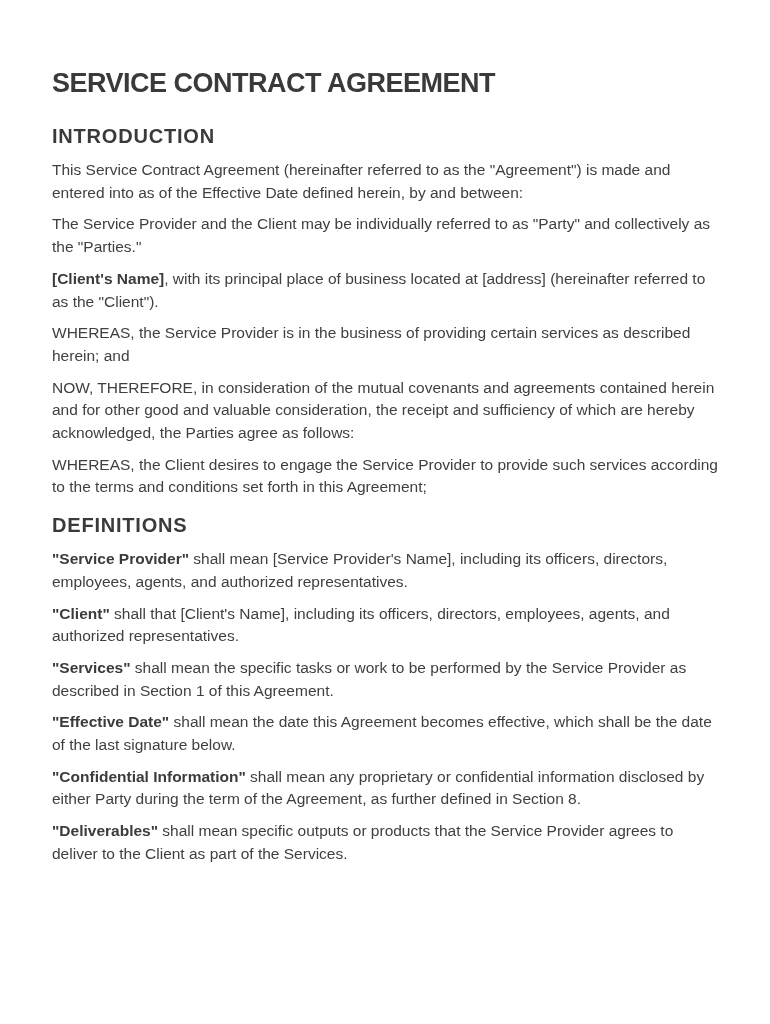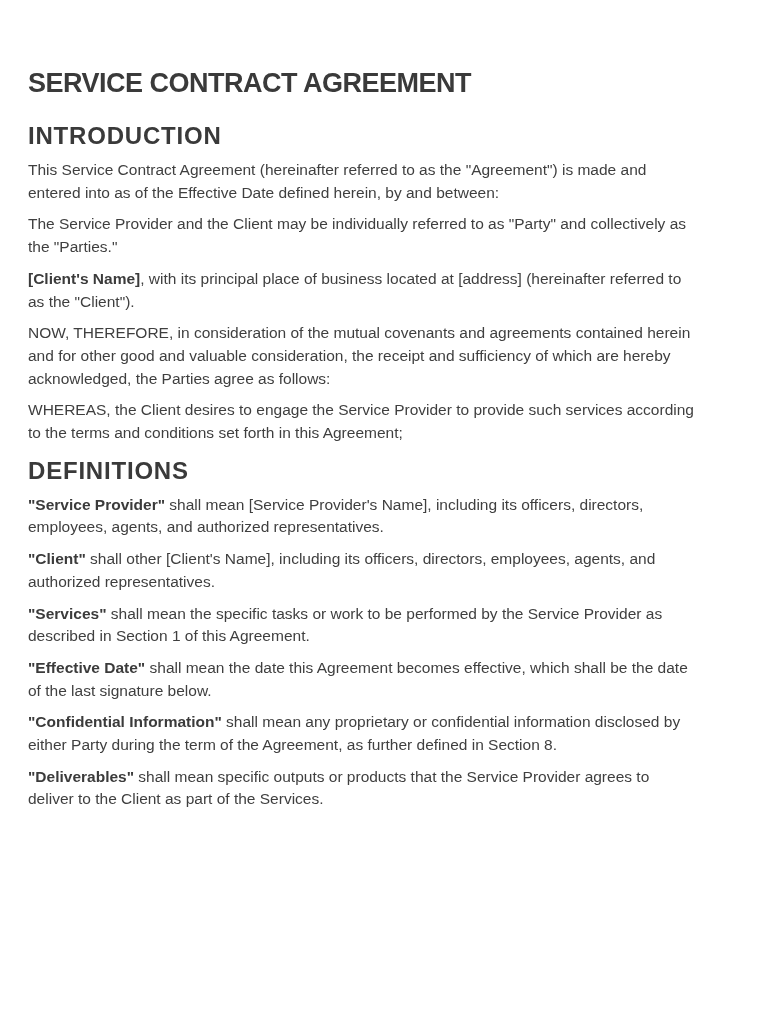--- a/index.html
+++ b/index.html
@@ -10,33 +10,33 @@
   body {
     width: 770px;
     height: 1024px;
     overflow: hidden;
     font-family: "Liberation Sans", sans-serif;
   }
   .page {
     box-sizing: border-box;
     width: 770px;
     height: 1024px;
-    padding: 68px 50px 0 28px;
+    padding: 68px 50px 0 52px;
     background: #ffffff;
   }
   .doc-title {
     font-size: 27px;
     line-height: 31px;
     font-weight: bold;
     letter-spacing: -0.5px;
     color: #3a3a3a;
     margin: 0 0 25px 0;
   }
   .sec-heading {
-    font-size: 24px;
+    font-size: 20px;
     line-height: 24px;
     font-weight: bold;
     letter-spacing: 0.8px;
     color: #3a3a3a;
     margin: 14px 0 11px 0;
   }
   .para {
     font-size: 15.5px;
     line-height: 22.7px;
     color: #3f3f3f;
@@ -51,23 +51,24 @@
 </head>
 <body>
 
 <div class="page">
   <h1 class="doc-title">SERVICE CONTRACT AGREEMENT</h1>
   <div id="doc-sections">
       <h2 class="sec-heading">INTRODUCTION</h2>
       <p class="para"><span class="run">This Service Contract Agreement (hereinafter referred to as the "Agreement") is made and entered into as of the Effective Date defined herein, by and between:</span></p>
       <p class="para"><span class="run">The Service Provider and the Client may be individually referred to as "Party" and collectively as the "Parties."</span></p>
       <p class="para"><span class="run-bold">[Client's Name]</span><span class="run">, with its principal place of business located at [address] (hereinafter referred to as the "Client").</span></p>
+      <p class="para"><span class="run">WHEREAS, the Service Provider is in the business of providing certain services as described herein; and</span></p>
       <p class="para"><span class="run">NOW, THEREFORE, in consideration of the mutual covenants and agreements contained herein and for other good and valuable consideration, the receipt and sufficiency of which are hereby acknowledged, the Parties agree as follows:</span></p>
       <p class="para"><span class="run">WHEREAS, the Client desires to engage the Service Provider to provide such services according to the terms and conditions set forth in this Agreement;</span></p>
       <h2 class="sec-heading">DEFINITIONS</h2>
       <p class="para"><span class="run-bold">"Service Provider"</span><span class="run"> shall mean [Service Provider's Name], including its officers, directors, employees, agents, and authorized representatives.</span></p>
-      <p class="para"><span class="run-bold">"Client"</span><span class="run"> shall other [Client's Name], including its officers, directors, employees, agents, and authorized representatives.</span></p>
+      <p class="para"><span class="run-bold">"Client"</span><span class="run"> shall that [Client's Name], including its officers, directors, employees, agents, and authorized representatives.</span></p>
       <p class="para"><span class="run-bold">"Services"</span><span class="run"> shall mean the specific tasks or work to be performed by the Service Provider as described in Section 1 of this Agreement.</span></p>
       <p class="para"><span class="run-bold">"Effective Date"</span><span class="run"> shall mean the date this Agreement becomes effective, which shall be the date of the last signature below.</span></p>
       <p class="para"><span class="run-bold">"Confidential Information"</span><span class="run"> shall mean any proprietary or confidential information disclosed by either Party during the term of the Agreement, as further defined in Section 8.</span></p>
       <p class="para"><span class="run-bold">"Deliverables"</span><span class="run"> shall mean specific outputs or products that the Service Provider agrees to deliver to the Client as part of the Services.</span></p>
     </div>
 </div>
 
 </body></html>

